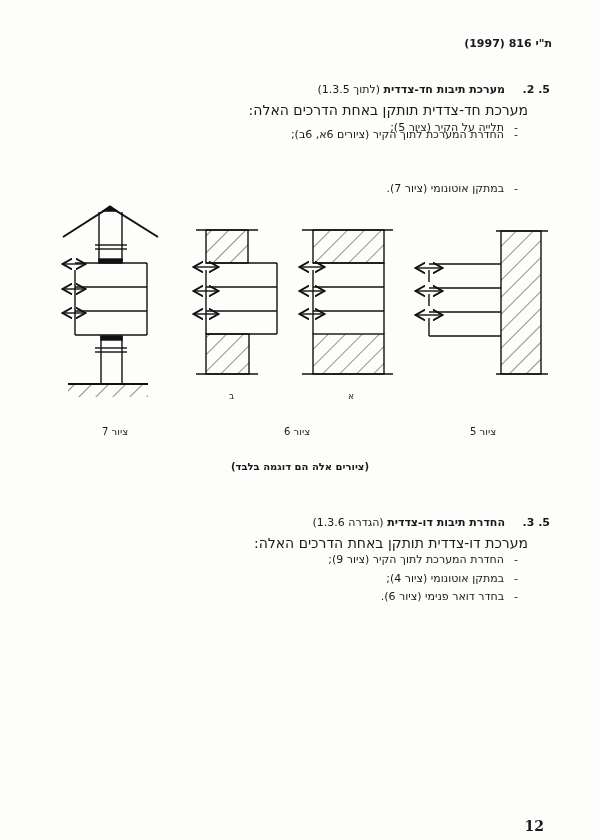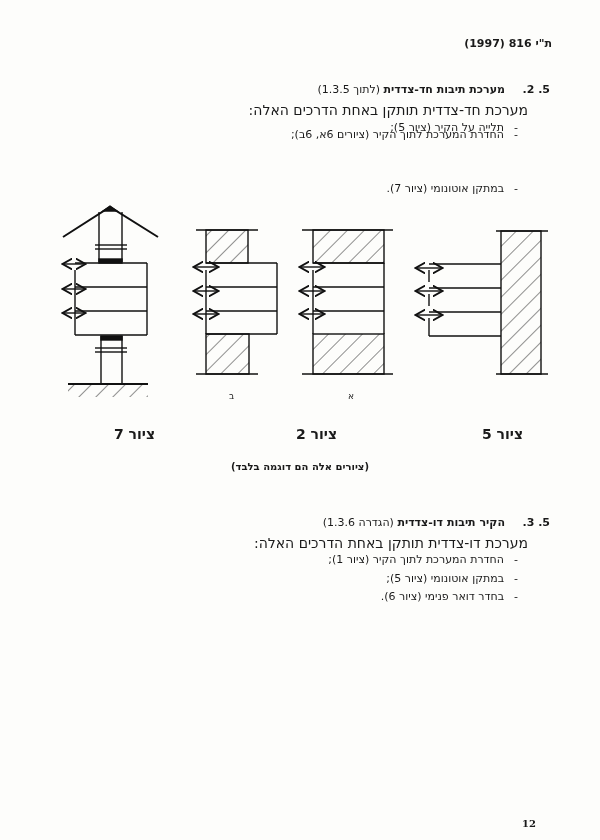--- a/index.html
+++ b/index.html
@@ -8,23 +8,23 @@
     .abs { position:absolute; }
     .rtl { direction:rtl; unicode-bidi:embed; }
     .hdr { top:37px; right:48px; font-size:11px; font-weight:bold; }
     .sec-title { right:50px; font-size:11px; }
     .sec-title .num { font-weight:bold; margin-left:14px; }
     .sec-title .title { font-weight:bold; }
     .sec-title .ref { font-weight:normal; }
     .intro { right:72px; font-size:14px; }
     .item { right:72px; font-size:11px; }
     .item .dash { display:inline-block; width:24px; text-align:center; }
-    .cap { font-size:14px; font-weight:bold;margin-left:12px; }
+    .cap { font-size:10px; font-weight:normal; }
     .note { font-size:10px; font-weight:bold; left:0; width:600px; text-align:center; }
-    .pageno { right:64px; top:818px; font-size:10px; font-weight:bold; font-family:"DejaVu Serif", serif;text-align:right; }
+    .pageno { right:56px; top:818px; font-size:14px; font-weight:bold; font-family:"DejaVu Serif", serif;text-align:right; }
     .sub { font-size:9px; }
   </style>
 </head>
 <body>
 
 <div class="abs hdr rtl">ת"י 816 (1997)</div>
 
 <div class="abs sec-title rtl" style="top:83px;">
   <span class="num">5. 2.</span>
   <span class="title">מערכת תיבות חד-צדדית</span>
@@ -116,27 +116,27 @@
     <line x1="417" y1="268" x2="441" y2="268" marker-start="url(#ah)" marker-end="url(#ah)"></line>
     <line x1="417" y1="291" x2="441" y2="291" marker-start="url(#ah)" marker-end="url(#ah)"></line>
     <line x1="417" y1="315" x2="441" y2="315" marker-start="url(#ah)" marker-end="url(#ah)"></line>
   </g>
 </svg>
 
 <div class="abs sub" style="left:229px;top:391px;">ב</div>
 <div class="abs sub" style="left:348px;top:391px;">א</div>
 
 <div class="abs cap rtl" style="left:102px;top:426px;">ציור 7</div>
-<div class="abs cap rtl" style="left:284px;top:426px;">ציור 2</div>
+<div class="abs cap rtl" style="left:284px;top:426px;">ציור 6</div>
 <div class="abs cap rtl" style="left:470px;top:426px;">ציור 5</div>
 <div class="abs note rtl" style="top:461px;">(ציורים אלה הם דוגמה בלבד)</div>
 
 <div class="abs sec-title rtl" style="top:516px;">
   <span class="num">5. 3.</span>
-  <span class="title">הקיר תיבות דו-צדדית</span>
+  <span class="title">החדרת תיבות דו-צדדית</span>
   <span class="ref">(הגדרה 1.3.6)</span>
 </div>
 <div class="abs intro rtl" style="top:535px;text-align:center;">מערכת דו-צדדית תותקן באחת הדרכים האלה:</div>
-<div class="abs item rtl" style="top:553px;"><span class="dash">-</span><span>החדרת המערכת לתוך הקיר (ציור 1);</span></div>
-<div class="abs item rtl" style="top:572px;"><span class="dash">-</span><span>במתקן אוטונומי (ציור 5);</span></div>
+<div class="abs item rtl" style="top:553px;"><span class="dash">-</span><span>החדרת המערכת לתוך הקיר (ציור 9);</span></div>
+<div class="abs item rtl" style="top:572px;"><span class="dash">-</span><span>במתקן אוטונומי (ציור 4);</span></div>
 <div class="abs item rtl" style="top:590px;"><span class="dash">-</span><span>בחדר דואר פנימי (ציור 6).</span></div>
 
 <div class="abs pageno">12</div>
 
 </body></html>

